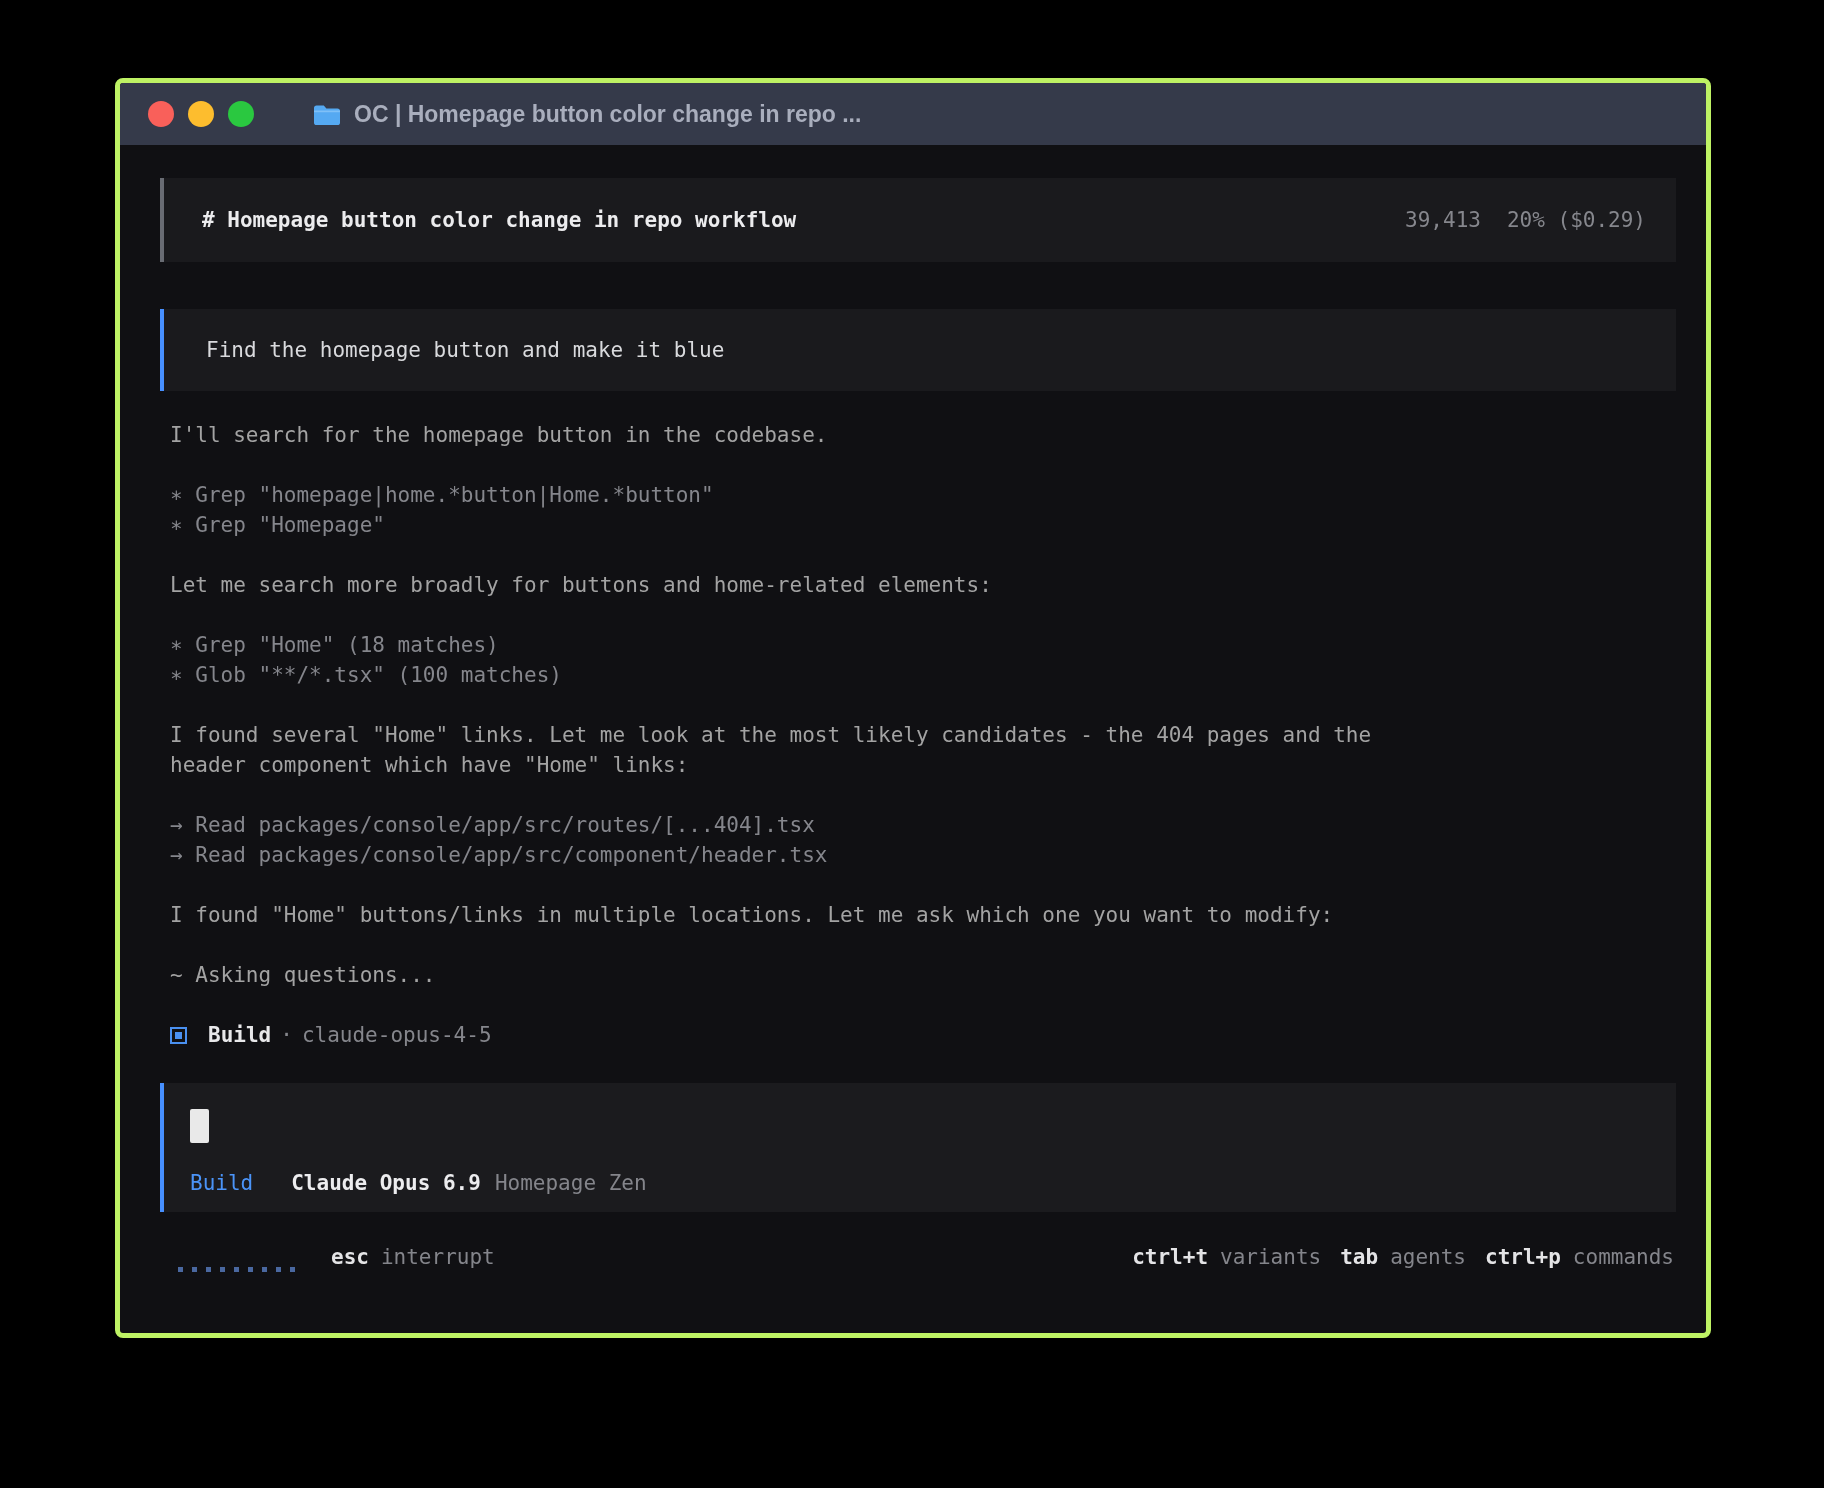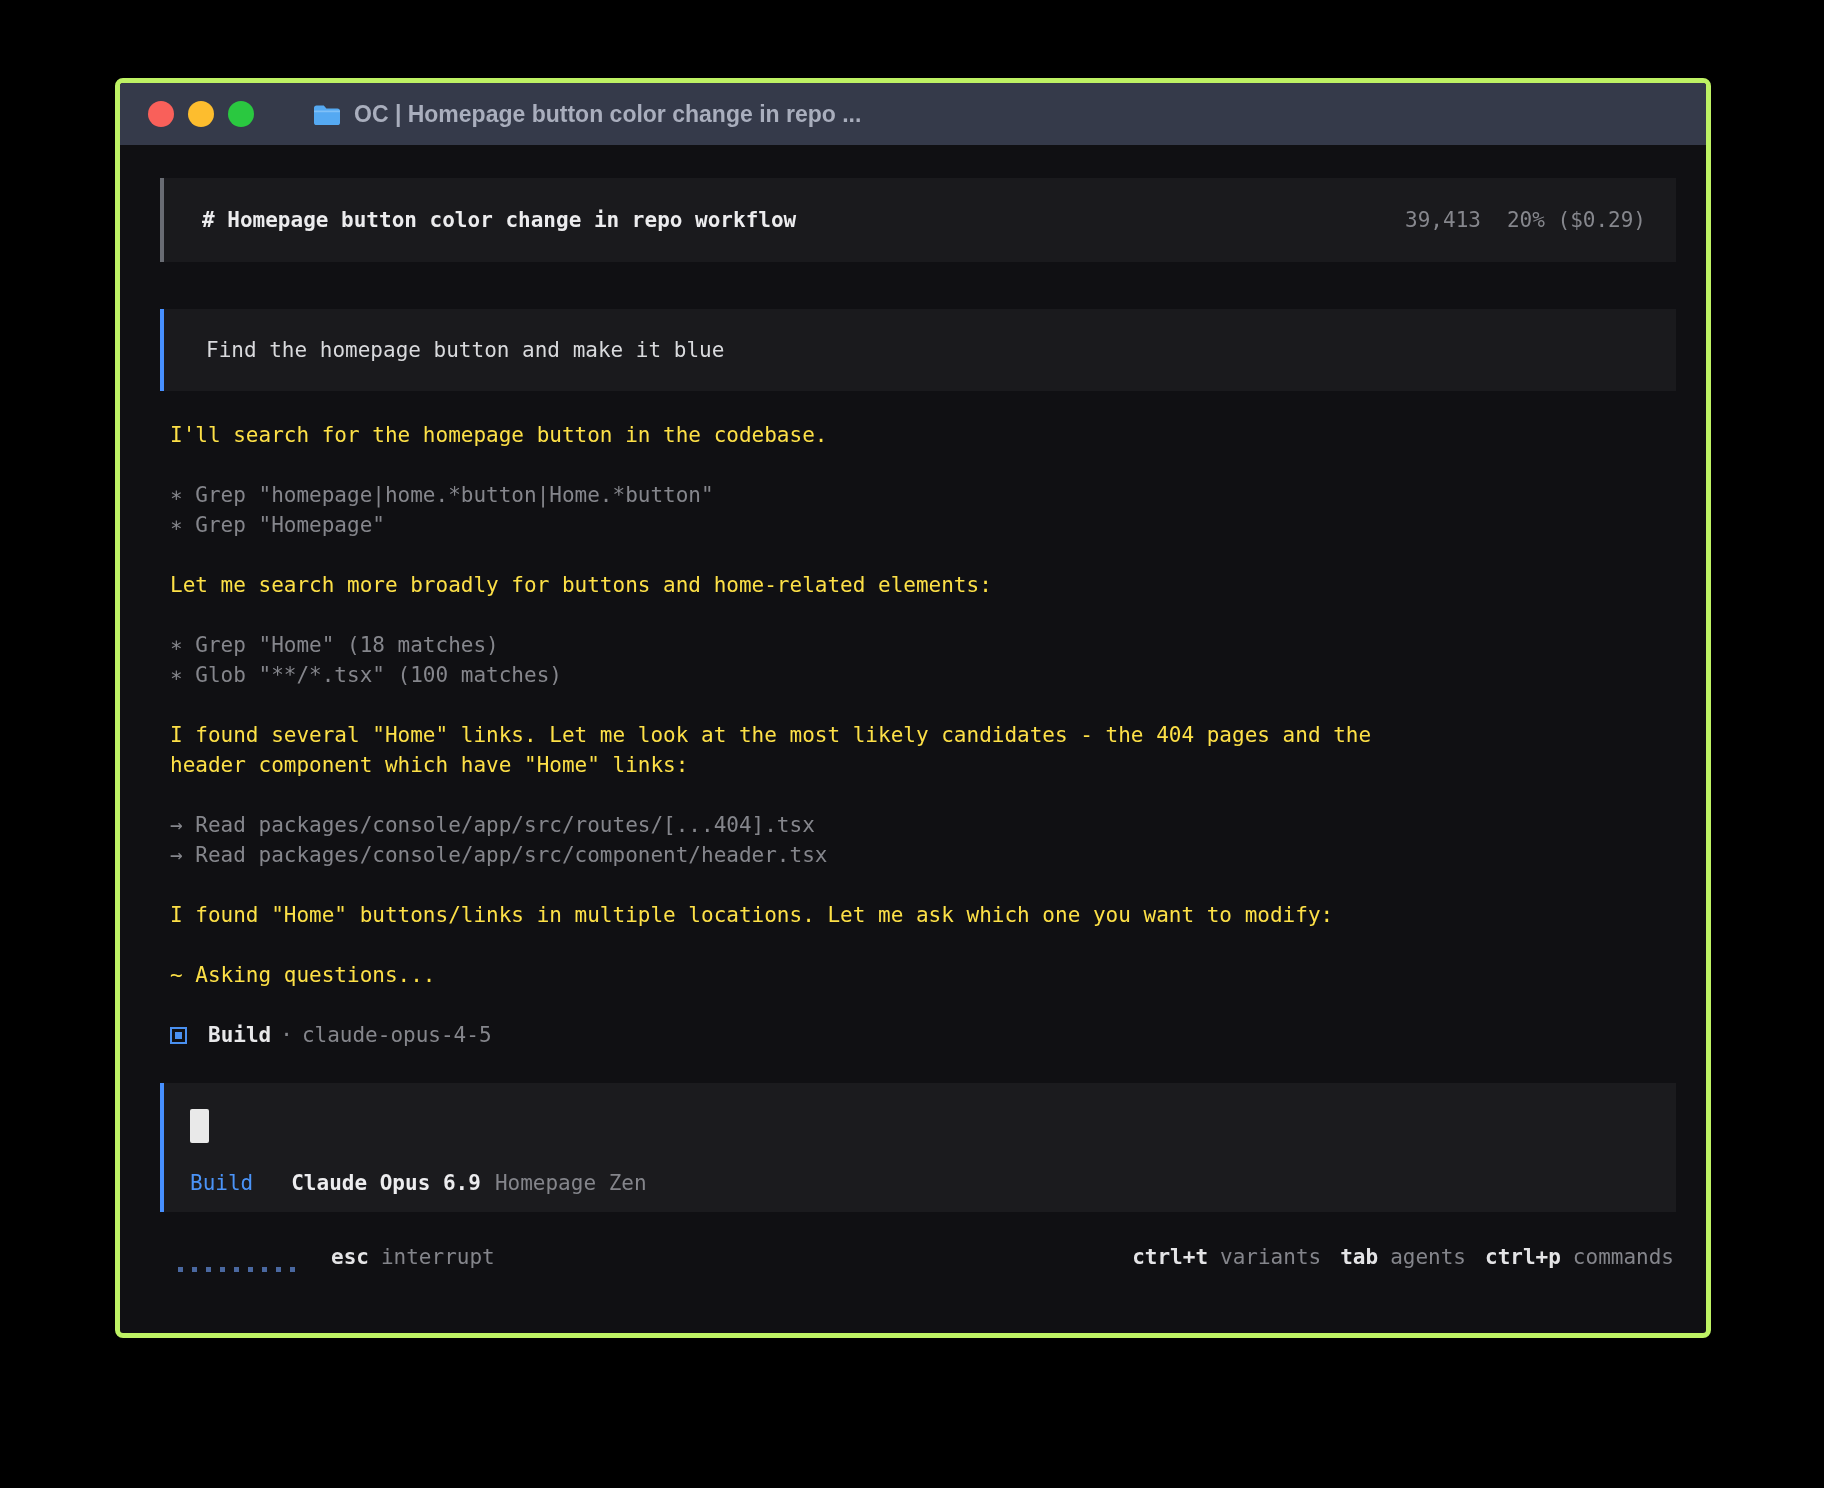--- a/index.html
+++ b/index.html
@@ -63,21 +63,21 @@
     padding: 26px 42px;
     color: #d9dadd;
   }
 
   .conversation {
     margin-top: 29px;
     padding-left: 10px;
     max-width: 1265px;
   }
   .conv-block + .conv-block { margin-top: 30px; }
-  .conv-text { color: #fde047; }
+  .conv-text { color: #a3a3a3; }
   .tool-line { color: #85868c; white-space: pre-wrap; }
   .agent-row { display: flex; align-items: center; gap: 9px; }
   .square-dot-icon {
     width: 17px; height: 17px;
     border: 2.5px solid #4a90f0;
     display: inline-flex; align-items: center; justify-content: center;
     margin-right: 12px;
   }
   .square-dot-icon::after { content: ""; width: 7px; height: 7px; background: #4a90f0; }
   .agent-name { font-weight: bold; color: #e8e8ea; }

